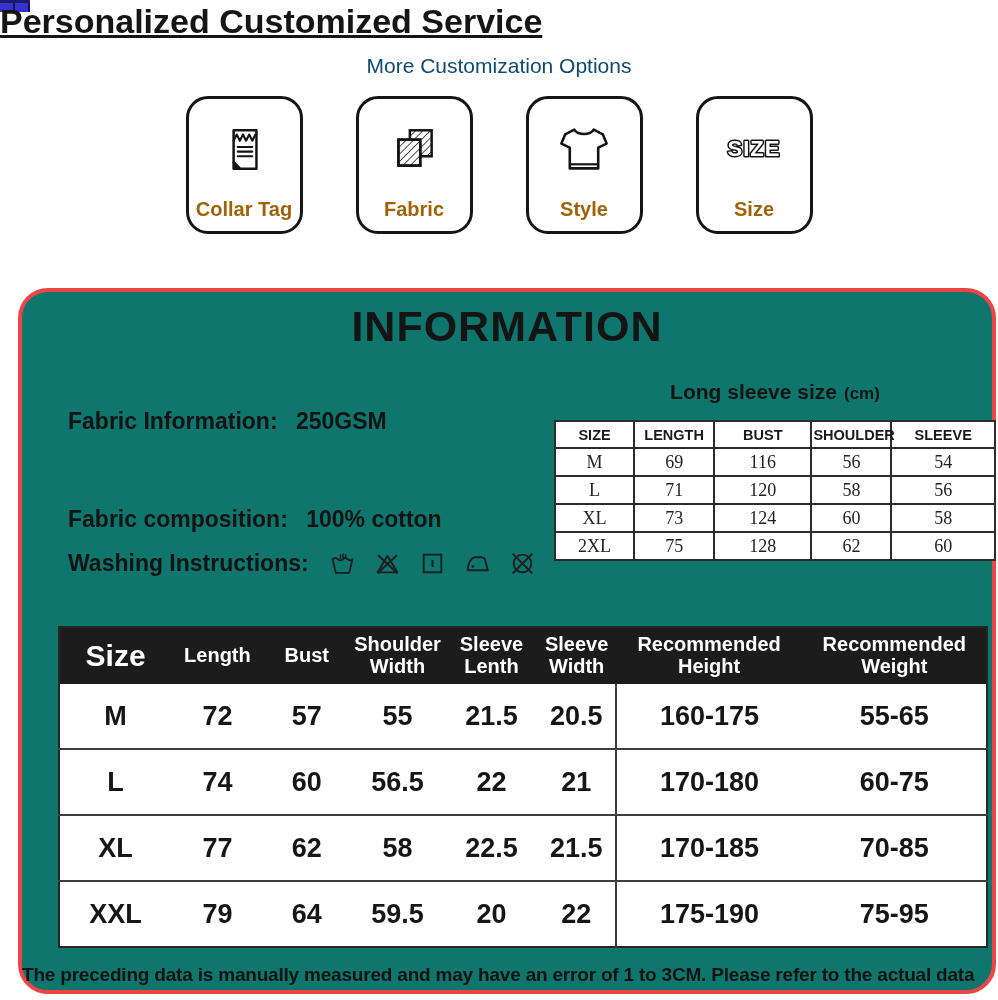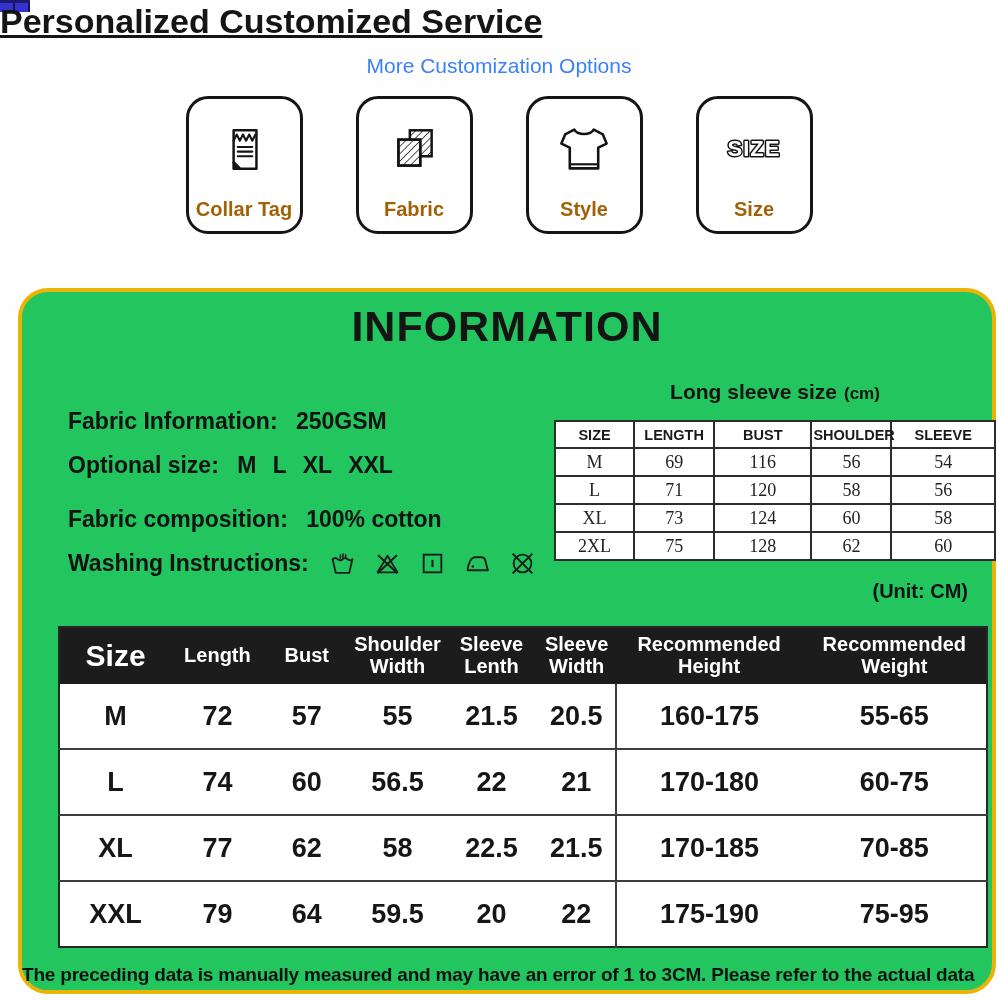--- a/index.html
+++ b/index.html
@@ -8,32 +8,32 @@
 
   
   .corner-artifact{position:absolute;top:0;left:0;width:30px;height:9px;background:#3533cd;
         border-top:3px solid #1b1970;display:flex;}
   .corner-artifact i{flex:1;border-right:2px solid #15155e;}
 
   
   .page-title{position:absolute;top:2px;left:0;width:100%;text-align:left;
         font-size:34px;font-weight:bold;margin:0;color:#151515;text-decoration:underline;}
   .page-subtitle{position:absolute;top:54px;left:0;width:100%;text-align:center;
-        font-size:21px;color:#3b82f6;}
+        font-size:21px;color:#0c4a6e;}
 
   
   .cards{position:absolute;top:96px;left:0;width:100%;display:flex;justify-content:center;gap:53px;}
   .card{width:117px;height:138px;border:3.5px solid #151515;border-radius:22px;background:#fff;
         display:flex;flex-direction:column;align-items:center;box-sizing:border-box;padding-bottom:10px;}
   .card-iconwrap{flex:1;display:flex;align-items:center;justify-content:center;}
   .card-label{font-weight:bold;font-size:20px;color:#a16207;white-space:nowrap;}
 
   
-  .info-box{position:absolute;left:18px;top:288px;width:978px;height:706px;background:#22c55e;
-        border:4px solid #eab308;border-radius:30px;box-sizing:border-box;}
+  .info-box{position:absolute;left:18px;top:288px;width:978px;height:706px;background:#0f766e;
+        border:4px solid #ef4444;border-radius:30px;box-sizing:border-box;}
   .info-title{position:absolute;top:10px;left:0;width:100%;text-align:center;margin:0;
         font-size:43px;font-weight:bold;letter-spacing:1px;color:#141414;}
 
   .info-line{position:absolute;left:46px;font-size:23px;font-weight:bold;white-space:nowrap;color:#131313;}
   .info-line .value{margin-left:12px;}
   .info-line .value.spread{word-spacing:10px;}
   .line-fabric-info{top:116px;}
   .line-optional-size{top:160px;}
   .line-fabric-composition{top:214px;}
   .line-washing{top:258px;display:flex;align-items:center;}
@@ -134,24 +134,20 @@
 
   <div class="info-box">
 
     <h2 class="info-title">INFORMATION</h2>
 
     <div class="info-line line-fabric-info">
       <span class="label">Fabric Information:</span>
       <span class="value">250GSM</span>
     </div>
 
-    <div class="info-line line-optional-size">
-      <span class="label">Optional size:</span>
-      <span class="value spread">M L XL XXL</span>
-    </div>
 
     <div class="info-line line-fabric-composition">
       <span class="label">Fabric composition:</span>
       <span class="value">100% cotton</span>
     </div>
 
     <div class="info-line line-washing">
       <span class="label">Washing Instructions:</span>
       <span class="wash-icons">
         <svg width="27" height="27" viewBox="0 0 26 26" fill="none" stroke="#1e1e1e" stroke-width="1.8" stroke-linejoin="round" stroke-linecap="round">
@@ -217,21 +213,20 @@
           <tr>
             <td>2XL</td>
             <td>75</td>
             <td>128</td>
             <td>62</td>
             <td>60</td>
           </tr>
         </tbody>
     </table>
 
-    <div class="unit-note">(Unit: CM)</div>
 
     <table class="main-table">
       <thead>
           <tr>
             <th class="col-size" style="width: 12%;">
               <div class="hl1">Size</div>
             </th>
             <th style="width: 10%;">
               <div class="hl1">Length</div>
             </th>

